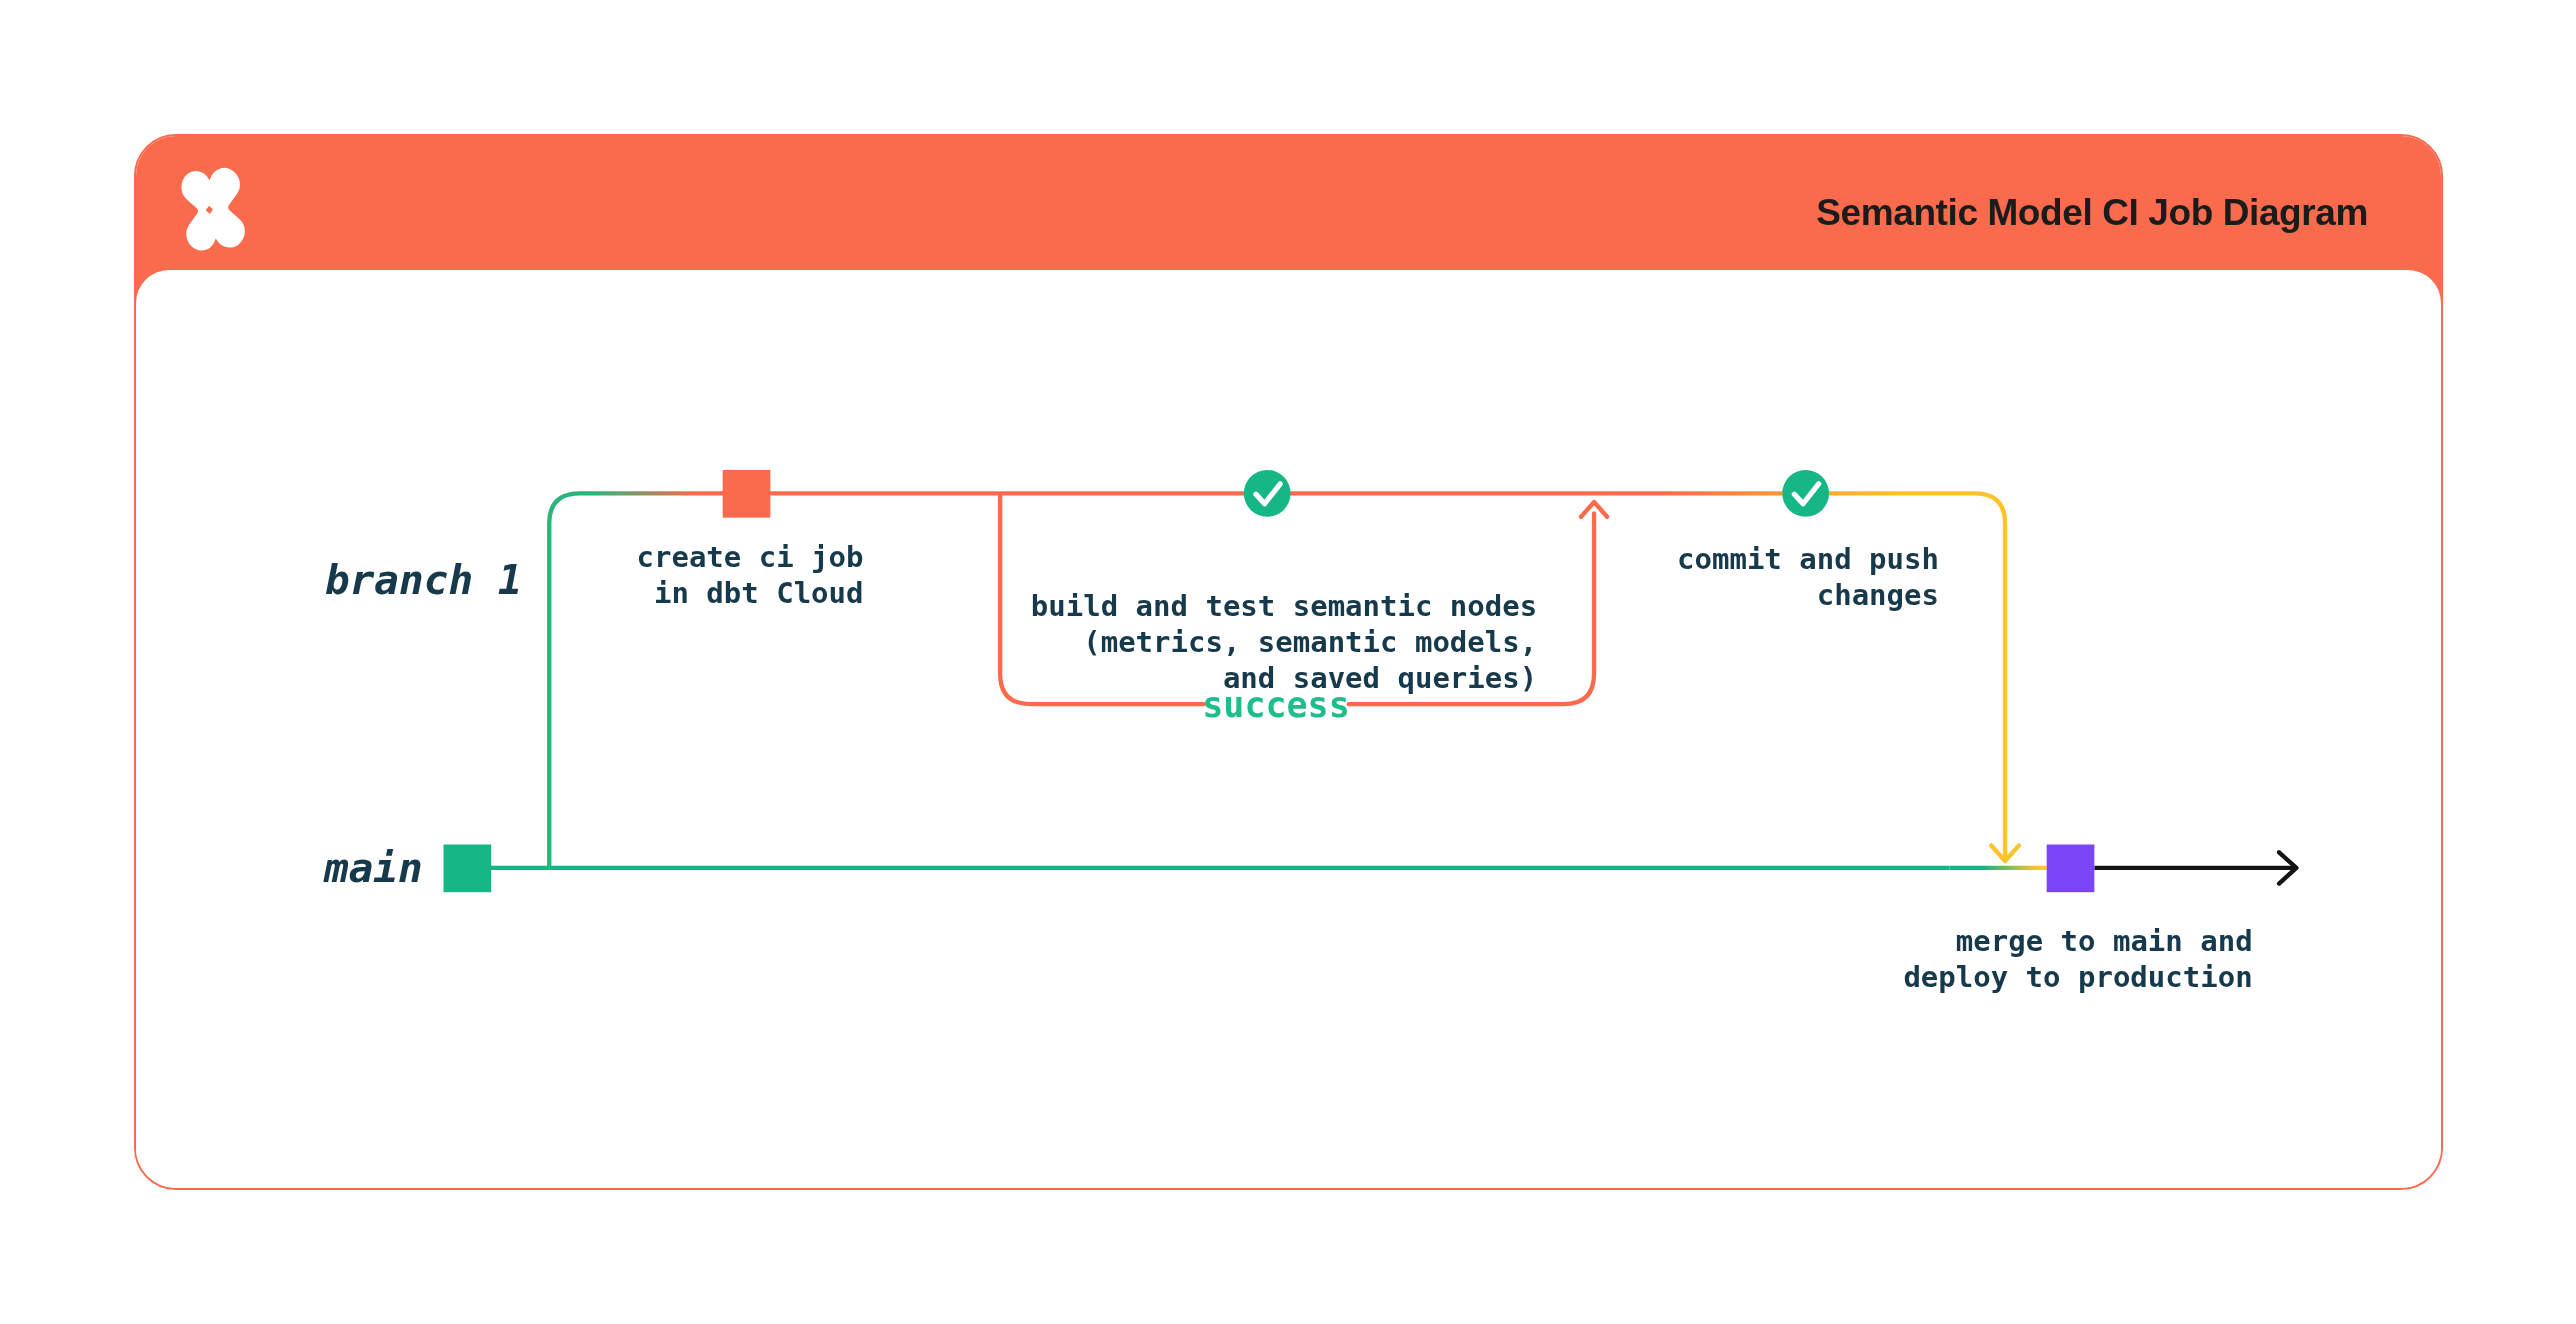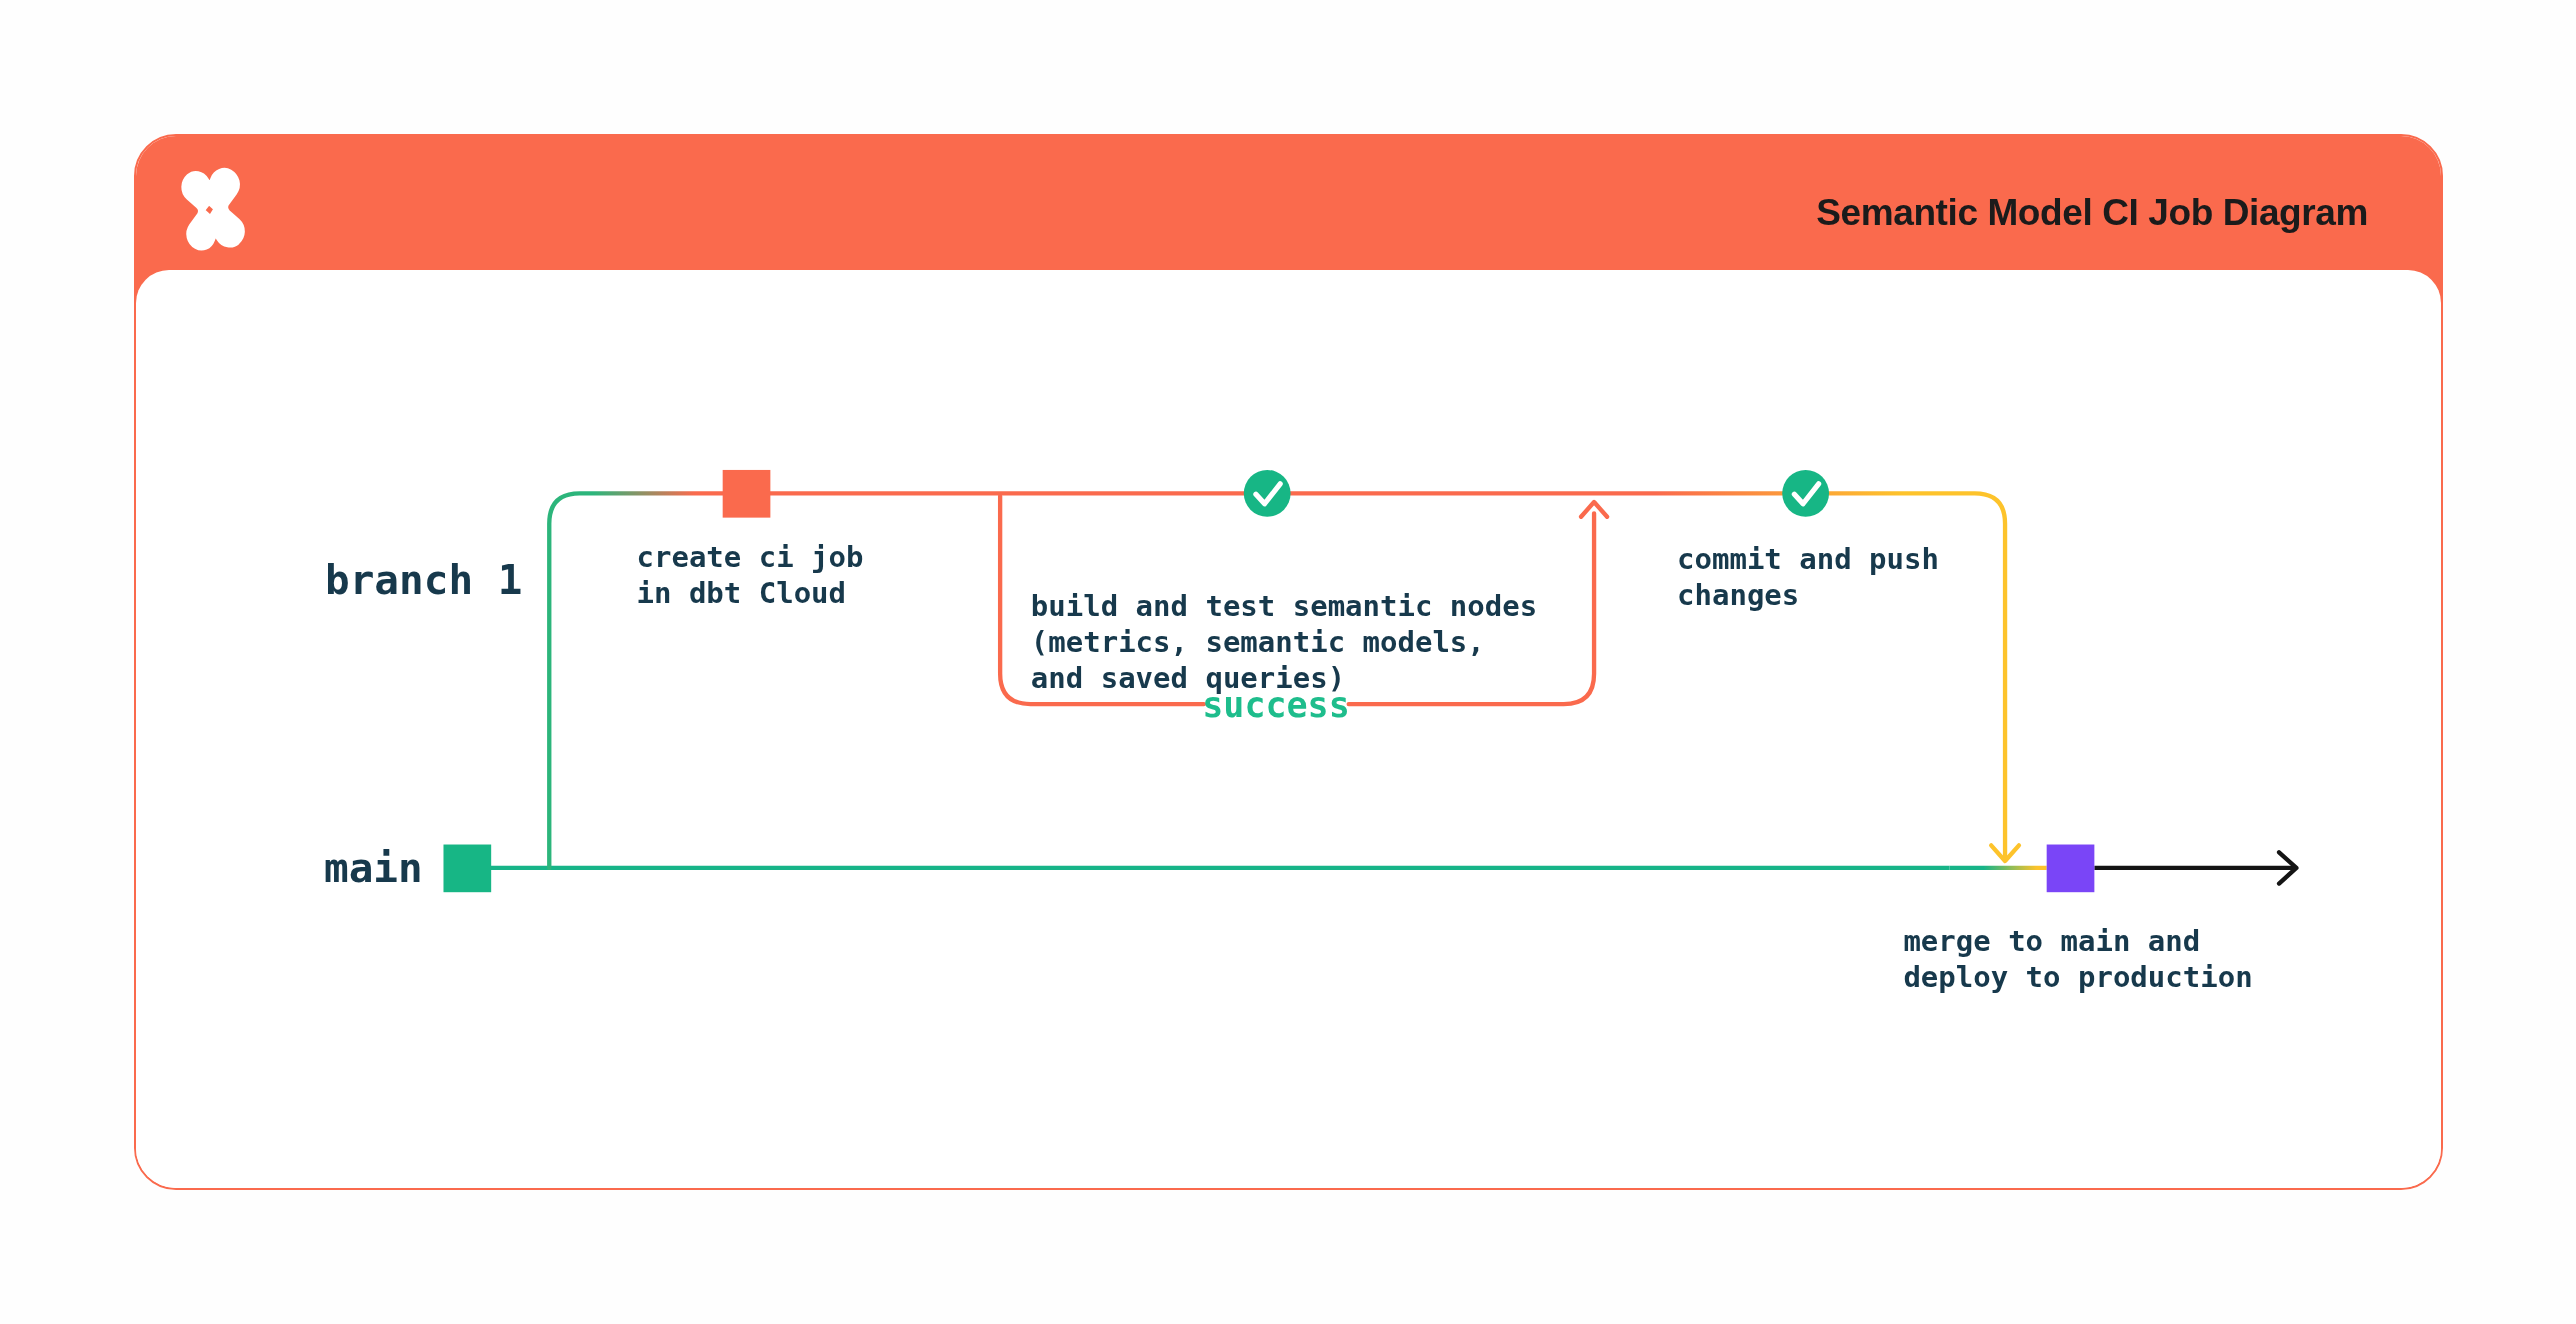--- a/index.html
+++ b/index.html
@@ -33,23 +33,23 @@
     letter-spacing:-0.4px;white-space:nowrap;
   }
 
   
   .diagram-svg{position:absolute;left:0;top:0;width:2576px;height:1324px;pointer-events:none;}
 
   .lbl{
     position:absolute;
     font-family:"DejaVu Sans Mono", monospace;
     font-weight:700;color:#17394C;
-    white-space:pre-line;text-align:left;
+    white-space:pre-line;text-align:right;
   }
-  .branch-label{font-size:41px;line-height:43px;text-align:left;}
+  .branch-label{font-size:41px;line-height:43px;text-align:left;font-style:italic;}
   .node-label{font-size:29px;line-height:36px;transform:translateX(-50%);}
   .loop-label{font-size:35px;line-height:36px;transform:translateX(-50%);color:#1EBD8C;}
 </style>
 </head>
 <body>
 
 <div class="page">
 
   <div class="card">
     <div class="card-header">

